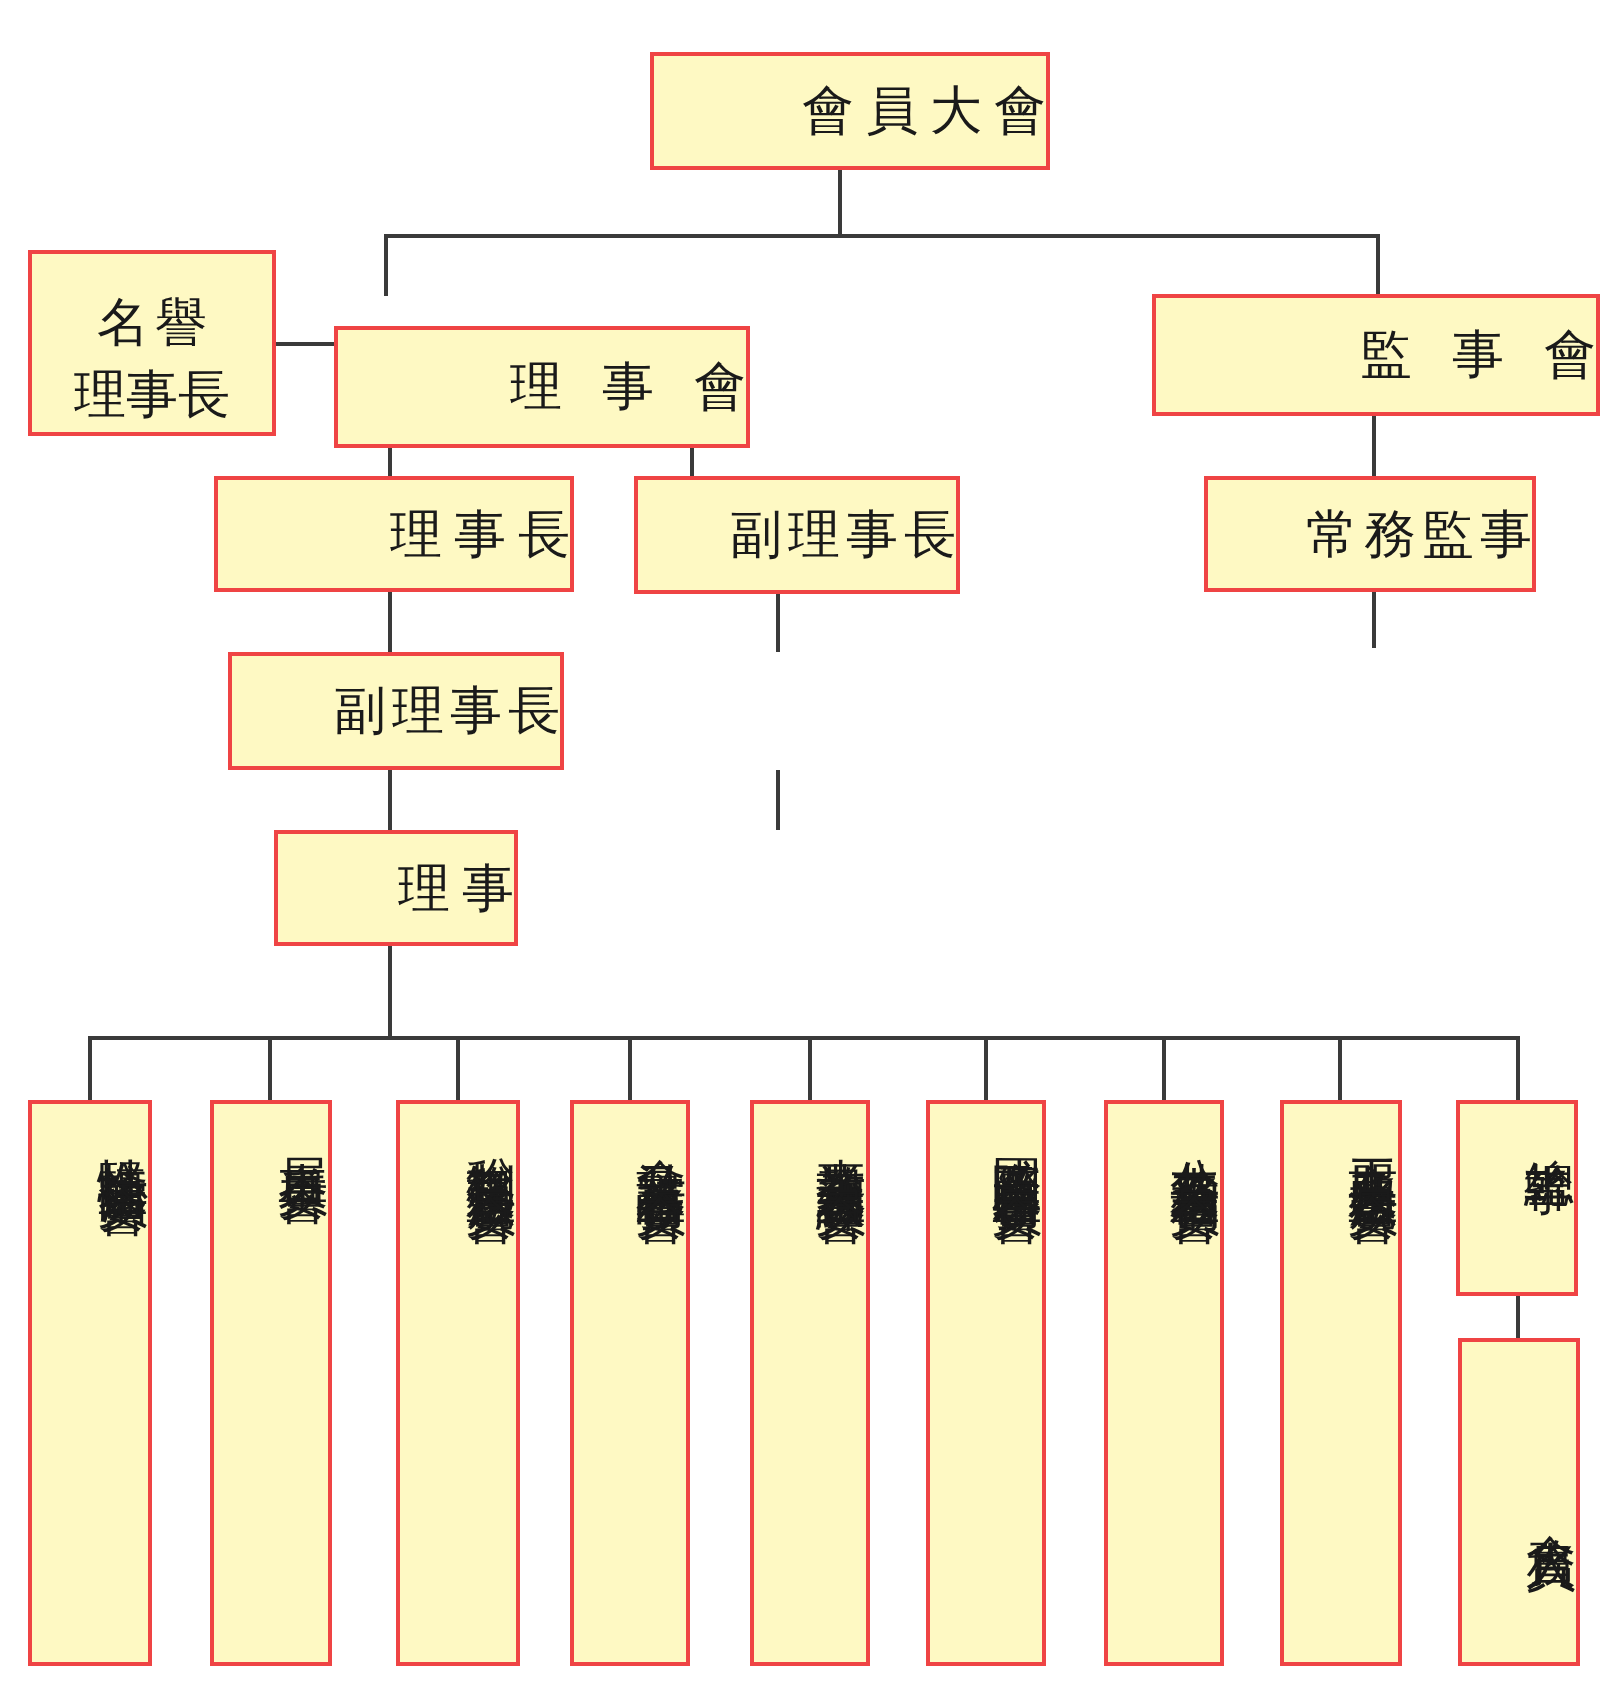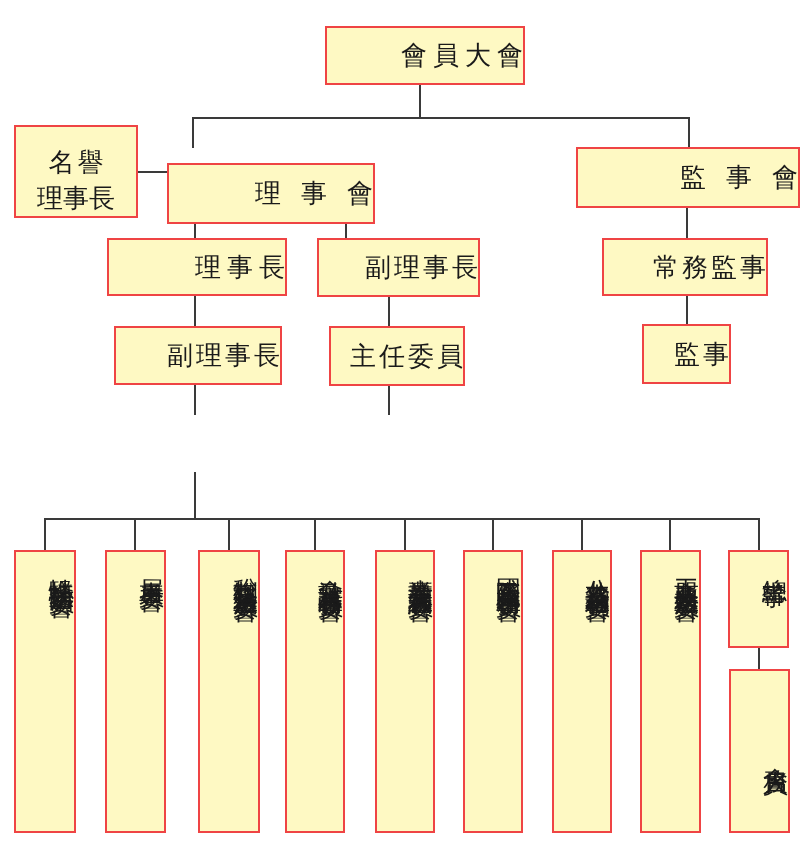--- a/index.html
+++ b/index.html
@@ -98,28 +98,25 @@
   </div>
 
   <div class="bx" style="left:114px;top:326px;width:168px;height:59px">
     <span class="ls3">副理事長</span>
   </div>
 
   <div class="bx" style="left:602px;top:238px;width:166px;height:58px">
     <span class="ls3">常務監事</span>
   </div>
 
-  <div class="bx" style="left:329px;top:326px;width:136px;height:60px">
-    <span class="ls3">主任委員</span>
+
+
+  <div class="bx" style="left:137px;top:415px;width:122px;height:58px">
+    <span class="ls6">理事</span>
   </div>
-
-  <div class="bx" style="left:642px;top:324px;width:89px;height:60px">
-    <span class="ls3">監事</span>
-  </div>
-
 
 
   <div class="bx vbx" style="left:14px;top:550px;width:62px;height:283px">
     <span class="vt">性騷擾防治委員會</span>
   </div>
   <div class="bx vbx" style="left:105px;top:550px;width:61px;height:283px">
     <span class="vt">屏東委員會</span>
   </div>
   <div class="bx vbx" style="left:198px;top:550px;width:62px;height:283px">
     <span class="vt">稅制稅務及法規委員會</span>

